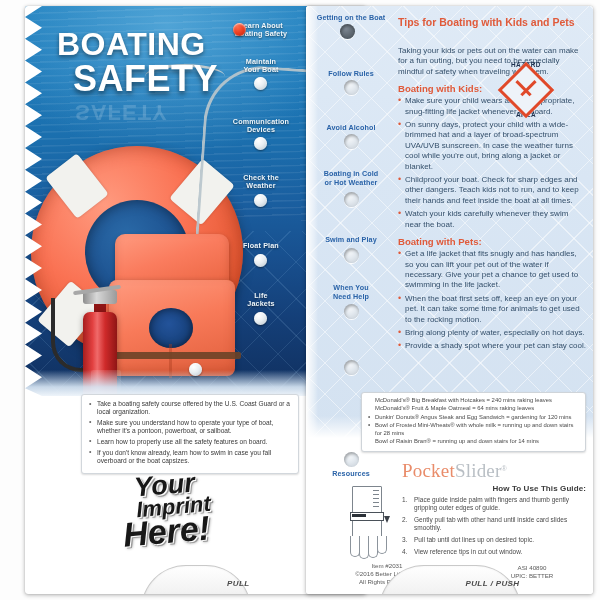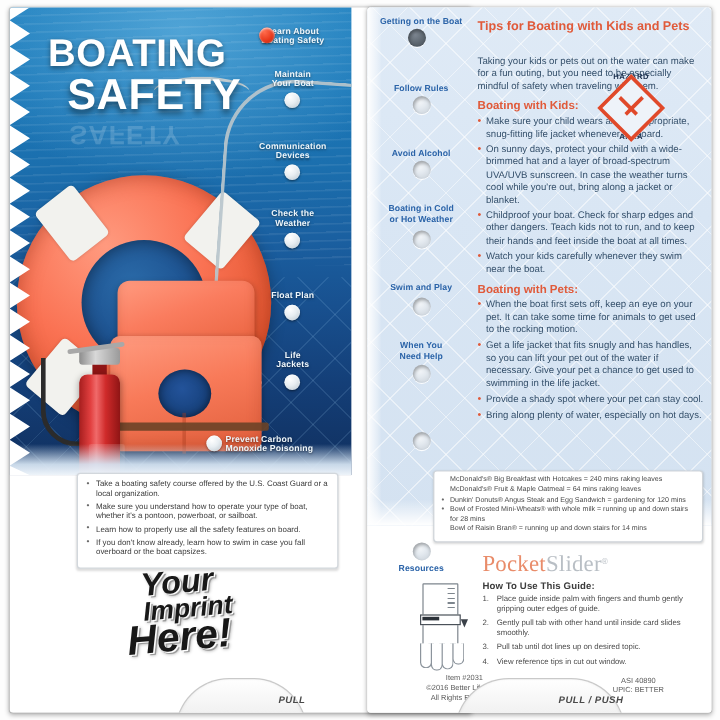--- a/index.html
+++ b/index.html
@@ -12,21 +12,21 @@
   .stage{position:relative;width:600px;height:600px;background:#fdfdfd;}
 
   
   .card{
     position:absolute;top:6px;height:588px;
     background:#ffffff;
     border-radius:3px;
     box-shadow:0 1px 4px rgba(0,0,0,.32), 0 0 1px rgba(0,0,0,.25);
     overflow:hidden;
   }
-  .card-left{left:8px;width:341px;padding-left:44px;}
+  .card-left{left:25px;width:341px;}
   .card-right{left:306px;width:287px;}
 
   
   .hero{
     position:absolute;left:0;top:0;width:285px;height:390px;
     overflow:hidden;
   }
   .hero-bg{
     position:absolute;left:0;top:0;width:285px;height:390px;
     background:
@@ -266,21 +266,21 @@
   .foodbox li{position:relative;font-size:5.9px;line-height:7.4px;color:#4a4a4a;padding-left:7px;margin-bottom:1px;}
   .foodbox li.b:before{content:"•";position:absolute;left:0;top:-1px;color:#6a6a6a;font-size:6.5px;}
 
   .rbottom{position:absolute;left:0;top:432px;width:287px;height:156px;background:#ffffff;}
   .ps-logo{position:absolute;left:96px;top:22px;width:180px;text-align:left;}
   .ps-logo .a{font-family:"Liberation Serif", serif;font-size:19px;color:#e98c6a;letter-spacing:.2px;}
   .ps-logo .b{font-family:"Liberation Serif", serif;font-size:19px;color:#b9bfc5;letter-spacing:.2px;}
   .ps-logo .tm{font-size:7px;color:#b9bfc5;vertical-align:super;}
 
   .howto{position:absolute;left:96px;top:46px;width:184px;}
-  .howto-h{font-size:8px;font-weight:bold;color:#3b3b3b;text-align:left;margin-bottom:3px;letter-spacing:.1px;}
+  .howto-h{font-size:8px;font-weight:bold;color:#3b3b3b;text-align:right;margin-bottom:3px;letter-spacing:.1px;}
   .howto ol{margin:0;padding:0;list-style:none;counter-reset:ht;}
   .howto li{
     position:relative;counter-increment:ht;padding-left:12px;margin-bottom:3.5px;
     font-size:6.5px;line-height:8.2px;color:#4a4a4a;
   }
   .howto li:before{content:counter(ht) ".";position:absolute;left:0;top:0;color:#4a4a4a;font-size:6.5px;}
 
   .handfig{position:absolute;left:36px;top:48px;width:56px;height:72px;}
   .hf-card{position:absolute;left:10px;top:0;width:28px;height:52px;border:1px solid #7d858d;background:#fff;border-radius:1px;}
   .hf-ticks{position:absolute;right:2px;top:3px;width:6px;height:20px;
@@ -359,21 +359,20 @@
 
         <div class="ltab" style="left:0;top:160px;"><span>Check the<br>Weather</span></div>
         <div class="dot" style="left:43px;top:180px;"></div>
 
         <div class="ltab" style="left:0;top:228px;"><span>Float Plan</span></div>
         <div class="dot" style="left:43px;top:240px;"></div>
 
         <div class="ltab" style="left:0;top:278px;"><span>Life<br>Jackets</span></div>
         <div class="dot" style="left:43px;top:298px;"></div>
 
-        <div class="ltab lft" style="left:-6px;top:348px;width:112px;"><span>Prevent Carbon<br>Monoxide Poisoning</span></div>
         <div class="dot" style="left:-22px;top:349px;"></div>
       </div>
     </div>
 
     <div class="lbox">
       <ul>
         <li>Take a boating safety course offered by the U.S. Coast Guard or a local organization.</li>
         <li>Make sure you understand how to operate your type of boat, whether it's a pontoon, powerboat, or sailboat.</li>
         <li>Learn how to properly use all the safety features on board.</li>
         <li>If you don't know already, learn how to swim in case you fall overboard or the boat capsizes.</li>
@@ -404,24 +403,24 @@
         <div class="r-h2">Boating with Kids:</div>
         <ul class="r-ul">
           <li>Make sure your child wears an age-appropriate, snug-fitting life jacket whenever on board.</li>
           <li>On sunny days, protect your child with a wide-brimmed hat and a layer of broad-spectrum UVA/UVB sunscreen. In case the weather turns cool while you're out, bring along a jacket or blanket.</li>
           <li>Childproof your boat. Check for sharp edges and other dangers. Teach kids not to run, and to keep their hands and feet inside the boat at all times.</li>
           <li>Watch your kids carefully whenever they swim near the boat.</li>
         </ul>
 
         <div class="r-h2">Boating with Pets:</div>
         <ul class="r-ul">
+          <li>Get a life jacket that fits snugly and has handles, so you can lift your pet out of the water if necessary. Give your pet a chance to get used to swimming in the life jacket.</li>
           <li>When the boat first sets off, keep an eye on your pet. It can take some time for animals to get used to the rocking motion.</li>
-          <li>Get a life jacket that fits snugly and has handles, so you can lift your pet out of the water if necessary. Give your pet a chance to get used to swimming in the life jacket.</li>
+          <li>Bring along plenty of water, especially on hot days.</li>
           <li>Provide a shady spot where your pet can stay cool.</li>
-          <li>Bring along plenty of water, especially on hot days.</li>
         </ul>
       </div>
 
       <div class="hazard">
         <div class="hz-word">HAZARD</div>
         <div class="hz-dia"></div>
         <div class="hz-word">AREA</div>
       </div>
 
       <div class="rpanel-fade"></div>

